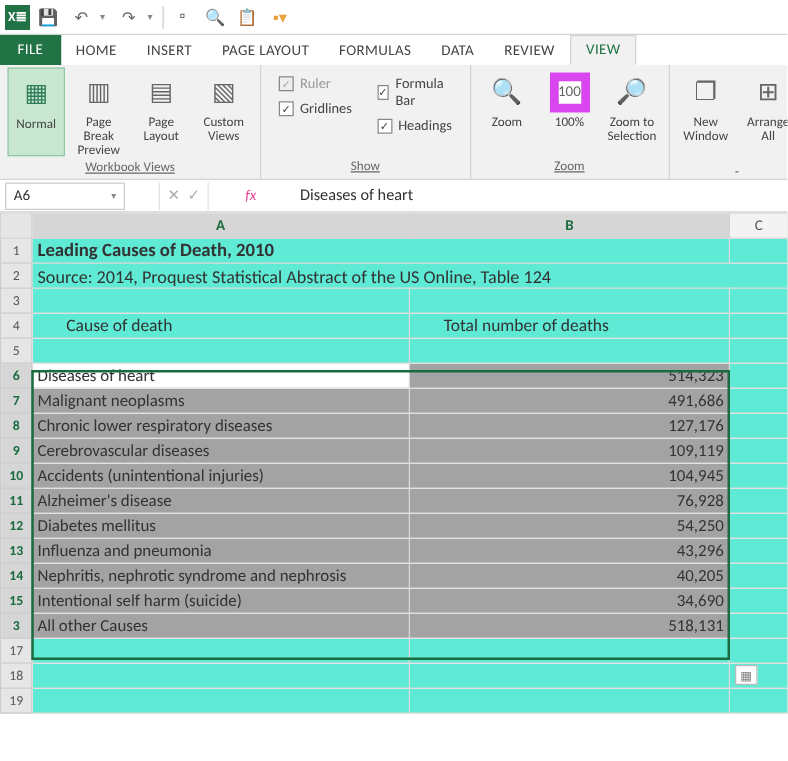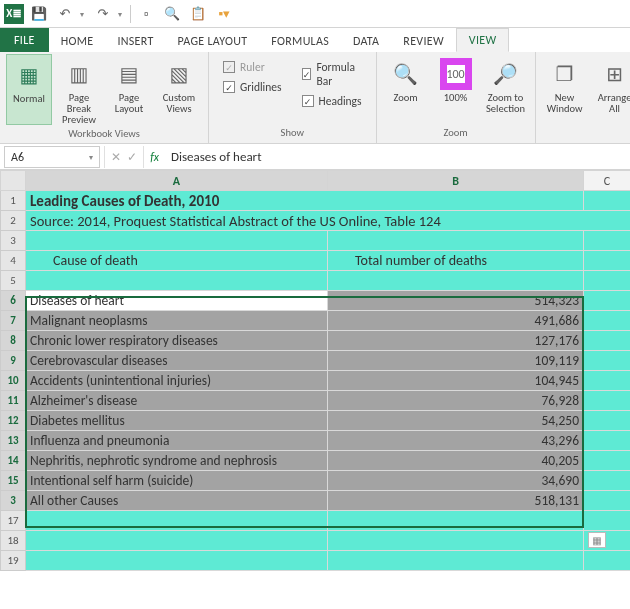--- a/index.html
+++ b/index.html
@@ -15,36 +15,36 @@
   
   .tabs { height: 24px; background: #fff; display: flex; align-items: flex-end; padding-left: 0; }
   .tab { padding: 4px 12px; font-size: 12px; color: #444; text-transform: uppercase; letter-spacing: .3px; cursor: default; margin-top: 40px; }
   .tab.file { background: #217346; color: #fff; padding: 5px 14px; }
   .tab.active { border: 1px solid #d4d4d4; border-bottom: 1px solid #f1f1f1; background: #f1f1f1; color: #217346; }
 
   
   .ribbon { height: 92px; background: #f1f1f1; border-bottom: 1px solid #d4d4d4; display: flex; }
   .group { border-right: 1px solid #d4d4d4; padding: 2px 6px 0 6px; display: flex; flex-direction: column; }
   .group .row { display: flex; gap: 4px; flex: 1; }
-  .group .label { text-align: center; font-size: 10.5px; color: #666; padding: 2px 0 4px; }
+  .group .label { text-align: center; font-size: 10.5px; color: #666; padding: 2px 0 4px; text-decoration: underline; }
   .bigbtn { width: 46px; display: flex; flex-direction: column; align-items: center; padding-top: 4px; gap: 2px; font-size: 10.5px; color: #444; text-align: center; line-height: 11px; }
   .bigbtn .ic { width: 32px; height: 32px; display: flex; align-items: center; justify-content: center; font-size: 20px; color: #666; }
   .bigbtn.active { background: #c8e6d0; border: 1px solid #92c9a3; }
   .bigbtn.active .ic { color: #2e7d5a; }
   .checks { display: flex; flex-direction: column; gap: 6px; padding: 6px 8px; font-size: 11.5px; color: #444; }
   .chk { display: flex; align-items: center; gap: 5px; }
   .chk .box { width: 12px; height: 12px; border: 1px solid #888; background: #fff; display: flex; align-items: center; justify-content: center; font-size: 9px; color: #444; }
   .chk.dis .box { background: #eee; color: #aaa; }
   .chk.dis { color: #999; }
 
   
-  .fbar { height: 26px; border-bottom: 1px solid #d4d4d4; display: flex; align-items: center; background: #fff; }
+  .fbar { height: 26px; border-bottom: 1px solid #d4d4d4; display: flex; align-items: center; background: #fff; gap: 23px; }
   .namebox { width: 96px; height: 22px; border: 1px solid #ccc; margin: 0 4px; padding: 0 6px; display: flex; align-items: center; justify-content: space-between; font-size: 12px; color: #333; }
   .fx-btns { display: flex; align-items: center; gap: 6px; padding: 0 6px; color: #aaa; font-size: 12px; border-left: 1px solid #e0e0e0; border-right: 1px solid #e0e0e0; height: 22px; }
-  .fx-lbl { font-style: italic; font-size: 12px; color: #15803d; padding: 0 6px; }
+  .fx-lbl { font-style: italic; font-size: 12px; color: #ec4899; padding: 0 6px; }
   .ftxt { flex: 1; font-size: 13px; color: #333; padding-left: 6px; }
 
   
   .gridwrap { position: relative; }
   table.sheet { border-collapse: collapse; table-layout: fixed; width: 630px; }
   .colhdr th { background: #f3f3f3; border: 1px solid #d4d4d4; font-weight: normal; font-size: 12px; color: #555; height: 20px; }
   .colhdr th.cc { width: 25px; background: #e6e6e6; }
   .th-a { width: 302px; }
   .th-b { width: 256px; }
   .th-c { width: 47px; }

